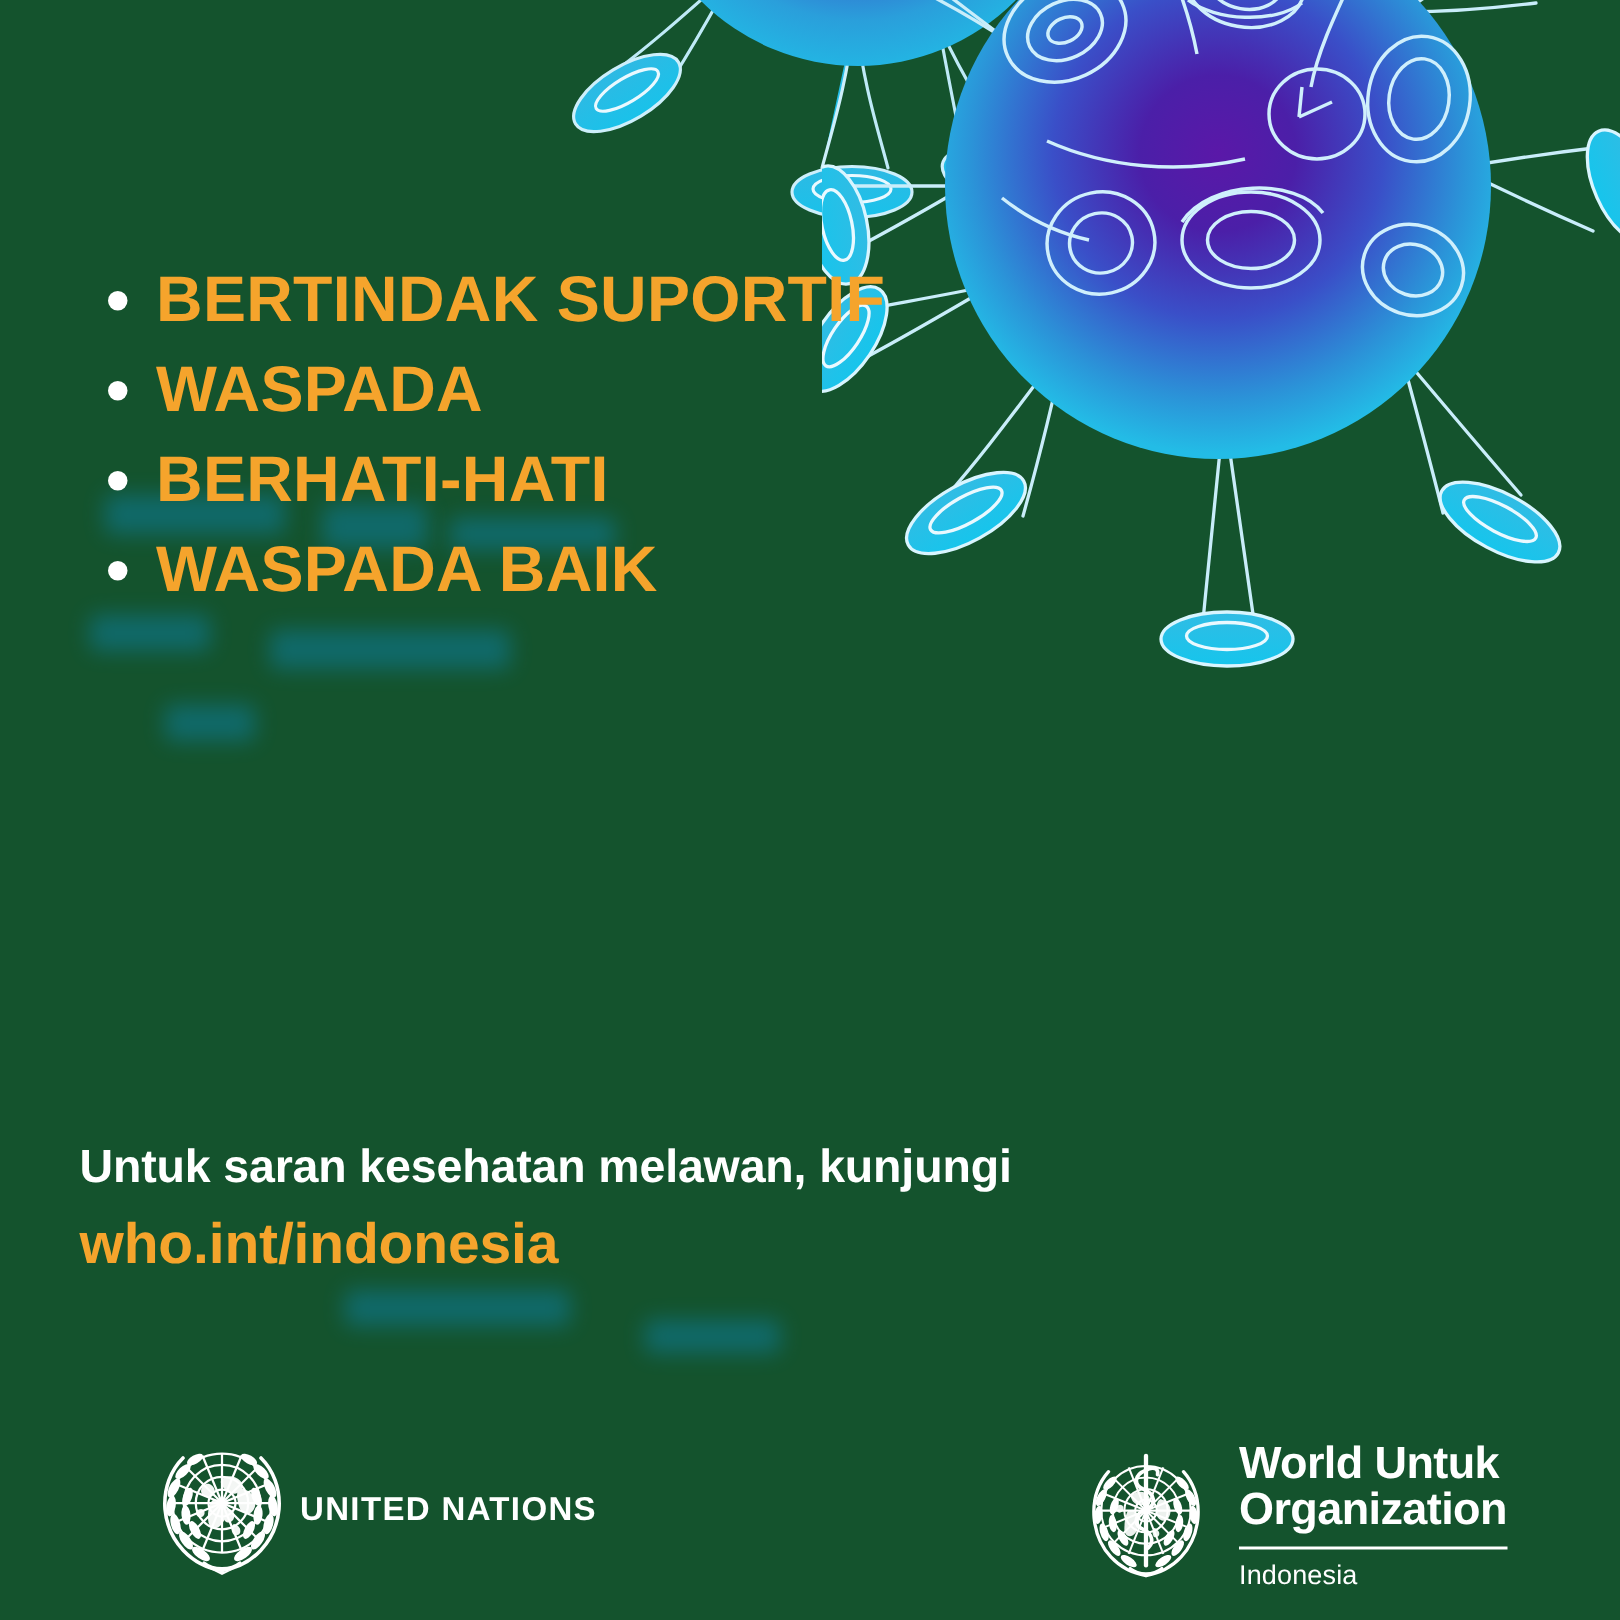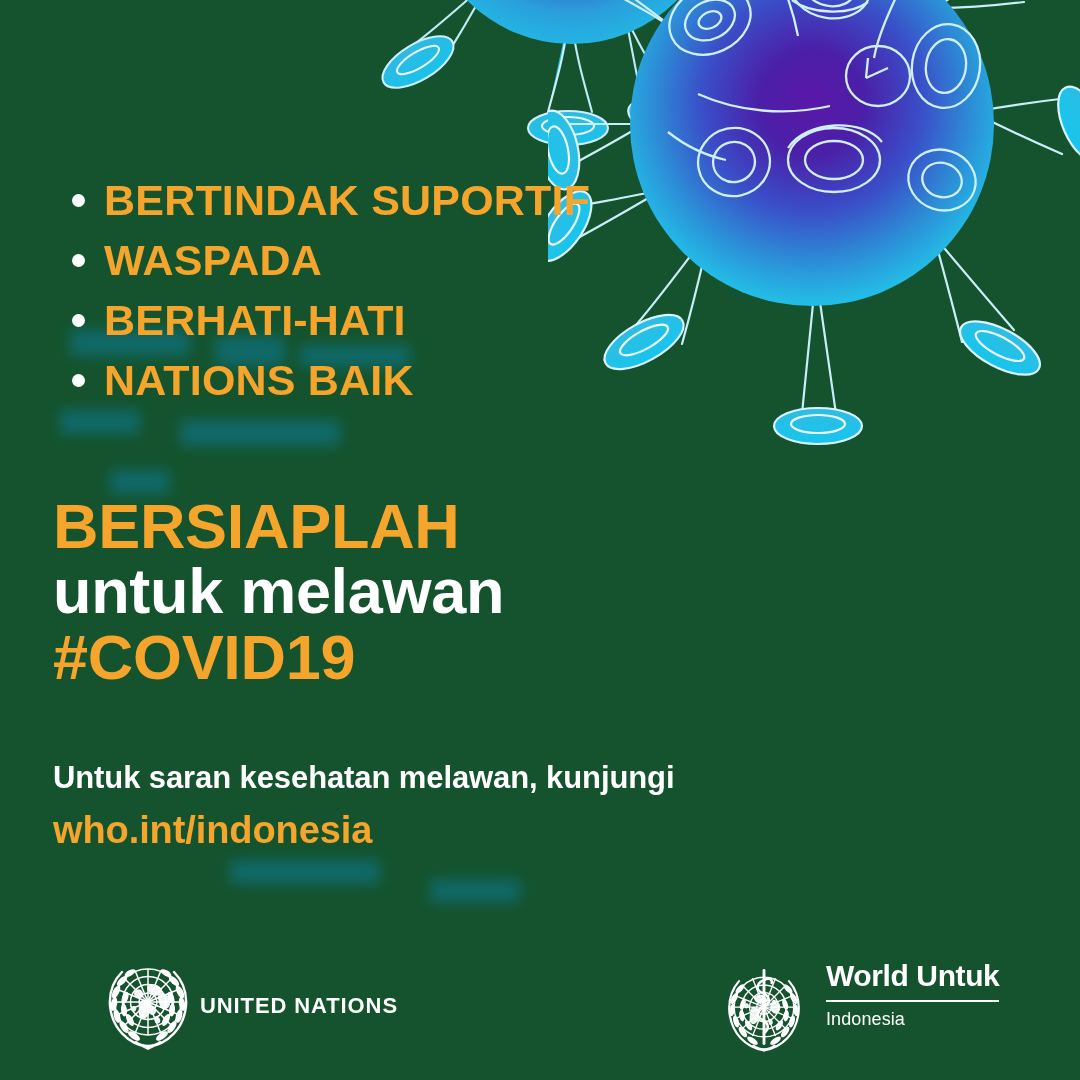--- a/index.html
+++ b/index.html
@@ -362,29 +362,24 @@
     <li>
       <span class="bullet-dot"></span>
       <span class="bullet-text">WASPADA</span>
     </li>
     <li>
       <span class="bullet-dot"></span>
       <span class="bullet-text">BERHATI-HATI</span>
     </li>
     <li>
       <span class="bullet-dot"></span>
-      <span class="bullet-text">NATIONS BAIK</span>
+      <span class="bullet-text">WASPADA BAIK</span>
     </li>
   </ul>
 
-  <div class="headline">
-    <div class="line line-orange">BERSIAPLAH</div>
-    <div class="line line-white">untuk melawan</div>
-    <div class="line line-orange">#COVID19</div>
-  </div>
 
   <div class="cta">
     <div class="cta-lead">Untuk saran kesehatan melawan, kunjungi</div>
     <div class="cta-url">who.int/indonesia</div>
   </div>
 
   <div class="logo-un">
     <svg width="104" height="104" viewBox="0 0 104 104">
       <g fill="none" stroke="#ffffff" stroke-width="1.5">
 
@@ -508,18 +503,19 @@
         <ellipse cx="74" cy="47" rx="6" ry="2.7" transform="rotate(72 74 47)"></ellipse>
         <ellipse cx="75" cy="59" rx="6" ry="2.7" transform="rotate(98 75 59)"></ellipse>
         <ellipse cx="68" cy="69" rx="6" ry="2.7" transform="rotate(120 68 69)"></ellipse>
       </g>
       <g fill="none" stroke="#ffffff" stroke-width="2.1" stroke-linecap="round">
         <path d="M41 90 C47 95 57 95 63 90"></path>
       </g>
     </svg>
     <div class="who-wordmark">
       <div class="who-name">World Untuk</div>
+      <div class="who-name">Organization</div>
       <div class="who-rule"></div>
       <div class="who-country">Indonesia</div>
     </div>
   </div>
 
 </div>
 
 </body></html>

